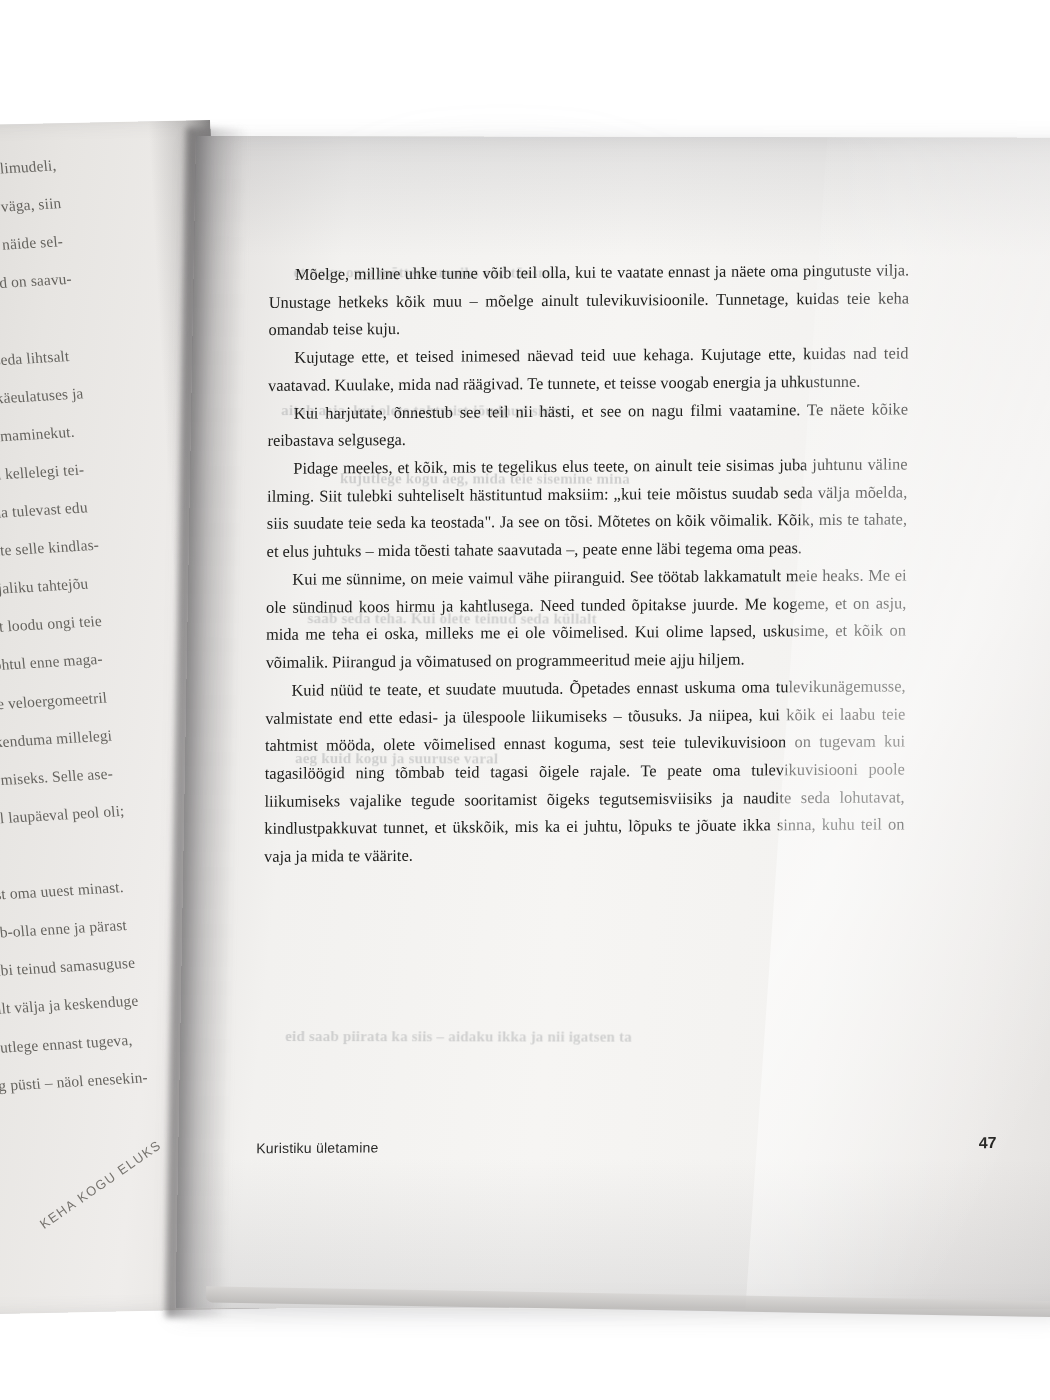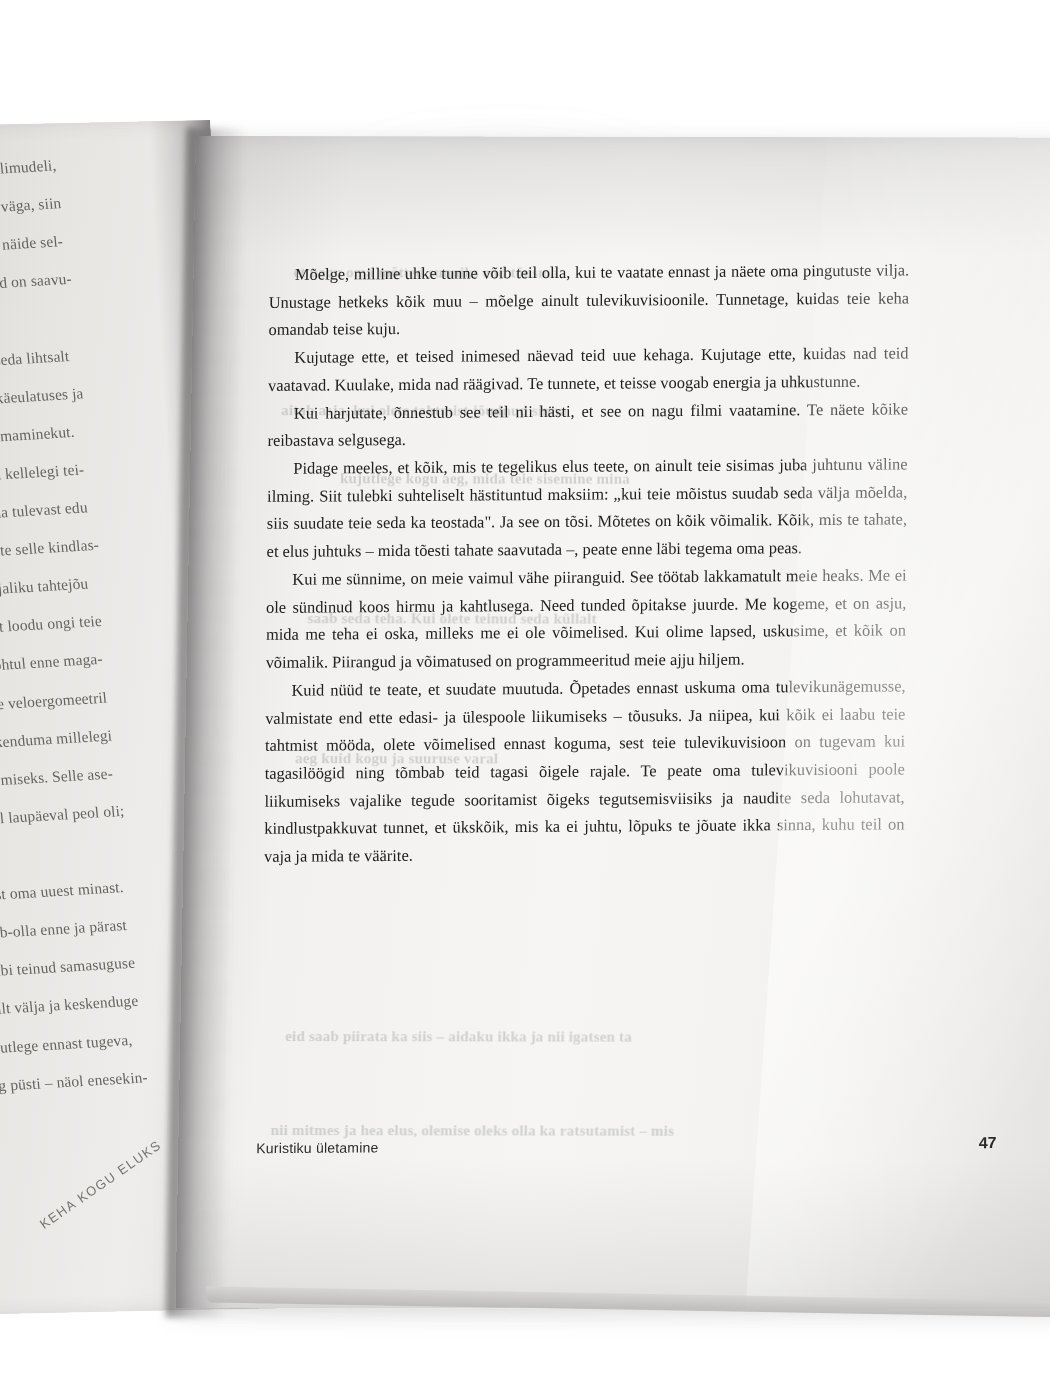--- a/index.html
+++ b/index.html
@@ -259,21 +259,20 @@
 
     <div class="page-topshade"></div>
     <div class="page-botshade"></div>
 
     <div class="ghost" id="ghost-a">et nagu oma mõtted sunniks end tõusma</div>
     <div class="ghost" id="ghost-b">aitab asja, kui olete tahtmist jõudnud sinna</div>
     <div class="ghost" id="ghost-c">kujutlege kogu aeg, mida teie sisemine mina</div>
     <div class="ghost" id="ghost-d">saab seda teha. Kui olete teinud seda küllalt</div>
     <div class="ghost" id="ghost-e">aeg kuid kogu ja suuruse varal</div>
     <div class="ghost" id="ghost-f">eid saab piirata ka siis – aidaku ikka ja nii igatsen ta</div>
-    <div class="ghost" id="ghost-g">nii mitmes ja hea elus, olemise oleks olla ka ratsutamist – mis</div>
 
     <div class="text-block">
       <p class="para">Mõelge, milline uhke tunne võib teil olla, kui te vaatate ennast ja näete oma pingutuste vilja. Unustage hetkeks kõik muu – mõelge ainult tulevikuvisioonile. Tunnetage, kuidas teie keha omandab teise kuju.</p>
       <p class="para">Kujutage ette, et teised inimesed näevad teid uue kehaga. Kujutage ette, kuidas nad teid vaatavad. Kuulake, mida nad räägivad. Te tunnete, et teisse voogab energia ja uhkustunne.</p>
       <p class="para">Kui harjutate, õnnestub see teil nii hästi, et see on nagu filmi vaatamine. Te näete kõike reibastava selgusega.</p>
       <p class="para">Pidage meeles, et kõik, mis te tegelikus elus teete, on ainult teie sisimas juba juhtunu väline ilming. Siit tulebki suhteliselt hästituntud maksiim: „kui teie mõistus suudab seda välja mõelda, siis suudate teie seda ka teostada". Ja see on tõsi. Mõtetes on kõik võimalik. Kõik, mis te tahate, et elus juhtuks – mida tõesti tahate saavutada –, peate enne läbi tegema oma peas.</p>
       <p class="para">Kui me sünnime, on meie vaimul vähe piiranguid. See töötab lakkamatult meie heaks. Me ei ole sündinud koos hirmu ja kahtlusega. Need tunded õpitakse juurde. Me kogeme, et on asju, mida me teha ei oska, milleks me ei ole võimelised. Kui olime lapsed, uskusime, et kõik on võimalik. Piirangud ja võimatused on programmeeritud meie ajju hiljem.</p>
       <p class="para">Kuid nüüd te teate, et suudate muutuda. Õpetades ennast uskuma oma tulevikunägemusse, valmistate end ette edasi- ja ülespoole liikumiseks – tõusuks. Ja niipea, kui kõik ei laabu teie tahtmist mööda, olete võimelised ennast koguma, sest teie tulevikuvisioon on tugevam kui tagasilöögid ning tõmbab teid tagasi õigele rajale. Te peate oma tulevikuvisiooni poole liikumiseks vajalike tegude sooritamist õigeks tegutsemisviisiks ja naudite seda lohutavat, kindlustpakkuvat tunnet, et ükskõik, mis ka ei juhtu, lõpuks te jõuate ikka sinna, kuhu teil on vaja ja mida te väärite.</p>
     </div>
 

